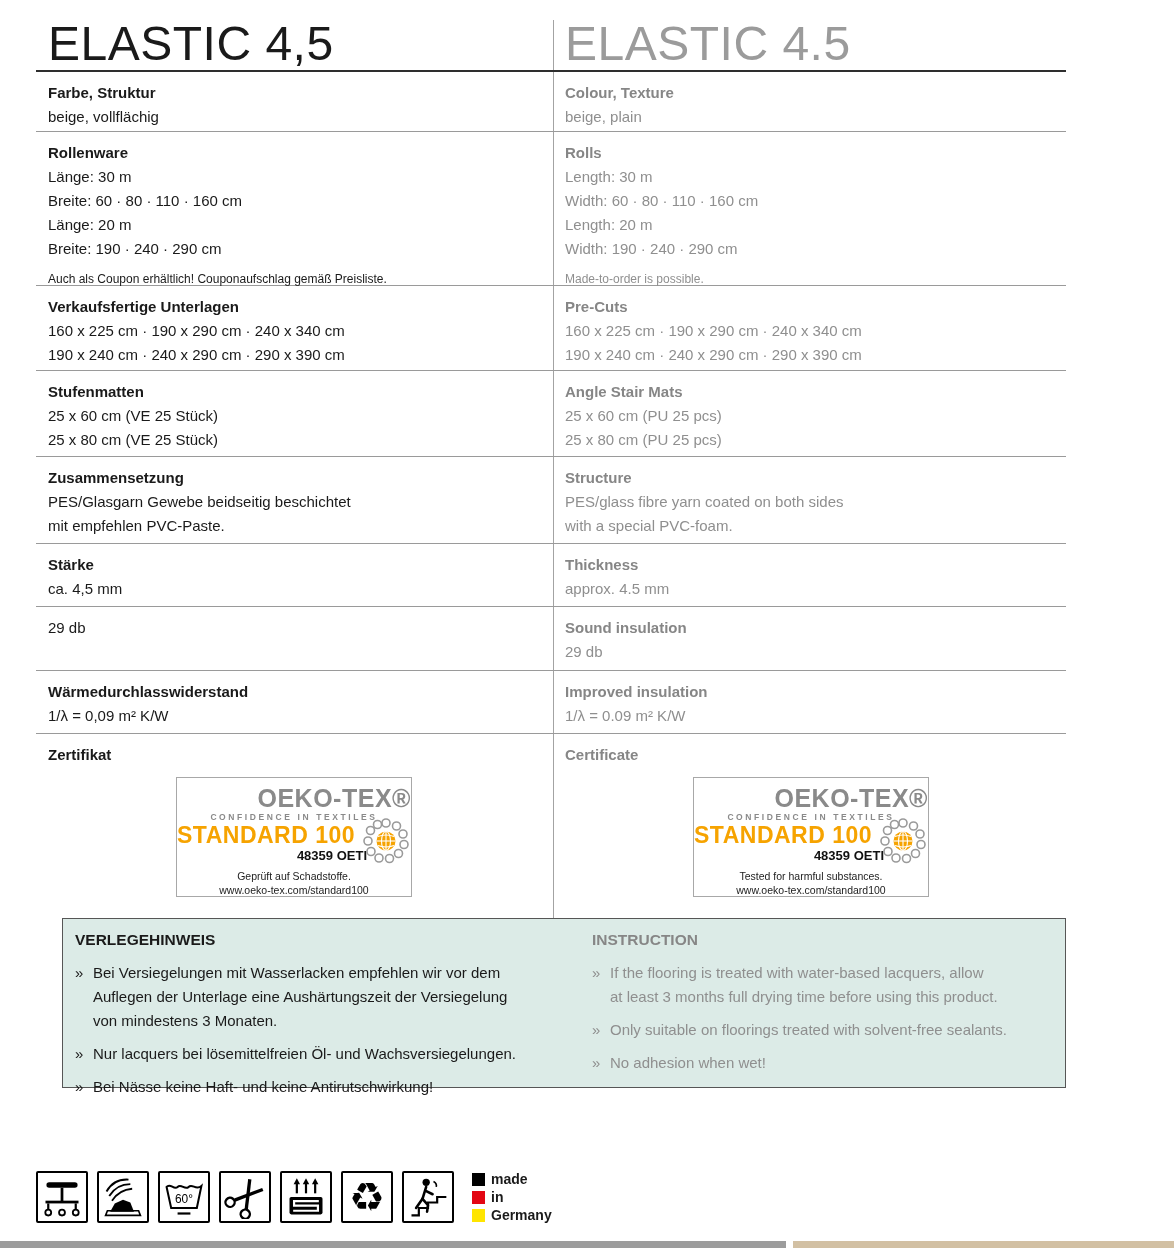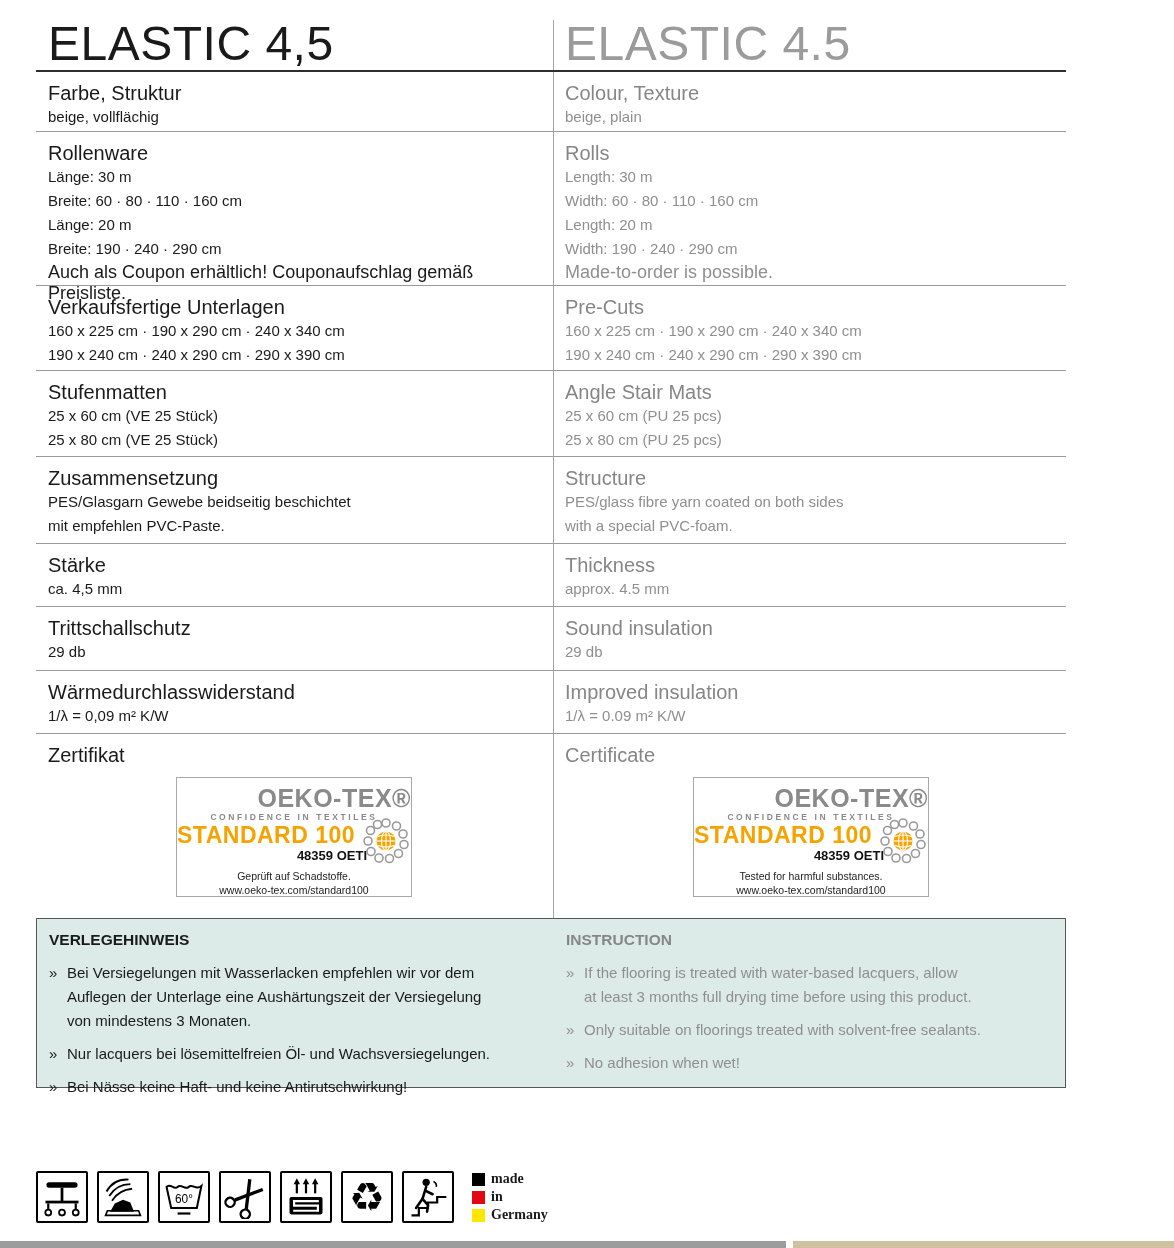--- a/index.html
+++ b/index.html
@@ -10,55 +10,55 @@
 
   .title-row{display:grid;grid-template-columns:517px 513px;height:72px;box-sizing:border-box;border-bottom:2px solid #2e2e2e;}
   .big-title{font-size:48px;font-weight:500;letter-spacing:.5px;padding:22px 0 0 12px;line-height:44px;}
   .big-title.en{color:#9b9b9b;}
 
   .row{display:grid;grid-template-columns:517px 513px;box-sizing:border-box;border-bottom:1px solid #9a9a9a;}
   .row.no-border{border-bottom:none;}
   .h60{height:60px}.h154{height:154px}.h85{height:85px}.h86{height:86px}.h87{height:87px}
   .h63{height:63px}.h64{height:64px}.h174{height:174px}
   .cell{padding:9px 0 0 12px;box-sizing:border-box;}
-  .sec-title{font-size:20px;font-weight:400;line-height:24px;}
+  .sec-title{font-size:15px;font-weight:700;line-height:24px;}
   .sec-body{font-size:15px;line-height:24px;white-space:pre-line;}
-  .sec-note{font-size:18px;line-height:21px;margin-top:1px;white-space:pre-line;}
+  .sec-note{font-size:12px;line-height:21px;margin-top:8px;white-space:pre-line;}
   .en .sec-title{color:#868686;}
   .en .sec-body,.en .sec-note{color:#8f8f8f;}
 
   
   .oeko-box{position:relative;width:236px;height:120px;box-sizing:border-box;border:1px solid #a8a8a8;background:#fff;margin:10px 0 0 128px;}
   .oeko-inner{padding-top:7px;}
   .oeko-brand{font-size:25px;font-weight:700;color:#8a8a8a;text-align:right;line-height:27px;letter-spacing:.5px;}
   .oeko-sub{font-size:8.5px;font-weight:700;color:#8a8a8a;text-align:center;letter-spacing:2.6px;line-height:11px;}
   .oeko-std{font-size:23px;font-weight:700;color:#f6a300;line-height:25px;margin-right:40px;letter-spacing:.5px;}
   .oeko-num{font-size:13px;font-weight:700;color:#111;text-align:right;padding-right:44px;line-height:15px;}
   .oeko-note{font-size:10.5px;color:#222;text-align:center;line-height:13.5px;margin-top:7px;white-space:pre-line;}
   .oeko-flower{position:absolute;right:2px;top:40px;}
 
   
   .gap10{height:10px;}
-  .instruction{display:grid;grid-template-columns:517px 513px;height:170px;box-sizing:border-box;border:1px solid #565656;background:#dcebe7;}
+  .instruction{display:grid;grid-template-columns:517px 513px;height:170px;box-sizing:border-box;border:1px solid #565656;background:#dcebe7;margin-left:26px;}
   .instr-title{font-size:15.5px;font-weight:700;line-height:24px;}
   .en .instr-title{color:#868686;}
   .bullet{display:flex;gap:7px;margin-top:9px;font-size:15px;line-height:24px;}
   .bullet .marker{flex:0 0 11px;}
   .bullet-text{white-space:pre-line;}
   .en .bullet{color:#8f8f8f;}
 
   
   .icons-row{display:flex;align-items:flex-start;gap:9px;margin-top:83px;}
   .care-icon{width:52px;height:52px;box-sizing:border-box;border:2px solid #000;border-radius:2px;background:#fff;display:flex;align-items:center;justify-content:center;}
   .recycle-glyph{font-family:"DejaVu Sans",sans-serif;font-size:40px;line-height:1;color:#000;}
   .mig{margin-left:9px;display:flex;flex-direction:column;gap:4px;padding-top:1px;}
   .mig-row{display:flex;align-items:center;gap:6px;height:14px;}
   .mig-sq{width:13px;height:13px;display:inline-block;}
   .sq-black{background:#000000}.sq-red{background:#e30613}.sq-yellow{background:#ffe500}
-  .mig-label{font-size:14px;font-weight:700;line-height:14px;font-family:Liberation Serif, serif;}
+  .mig-label{font-size:14px;font-weight:700;line-height:14px;}
 
   .strip{position:absolute;height:7px;top:1241px;}
   .strip-gray{left:0;width:786px;background:#9c9c9c;}
   .strip-beige{left:793px;width:381px;background:#d2c0a3;}
 </style>
 </head>
 <body>
 
 <div class="page">
   <div class="col-divider"></div>
@@ -145,21 +145,20 @@
         <div class="sec-body">ca. 4,5 mm</div>
       </div>
       <div class="cell en">
         <div class="sec-title">Thickness</div>
         <div class="sec-body">approx. 4.5 mm</div>
       </div>
     </div>
 
     <div class="row h64">
       <div class="cell de">
-        <div class="sec-title">Trittschallschutz</div>
         <div class="sec-body">29 db</div>
       </div>
       <div class="cell en">
         <div class="sec-title">Sound insulation</div>
         <div class="sec-body">29 db</div>
       </div>
     </div>
 
     <div class="row h63">
       <div class="cell de">

